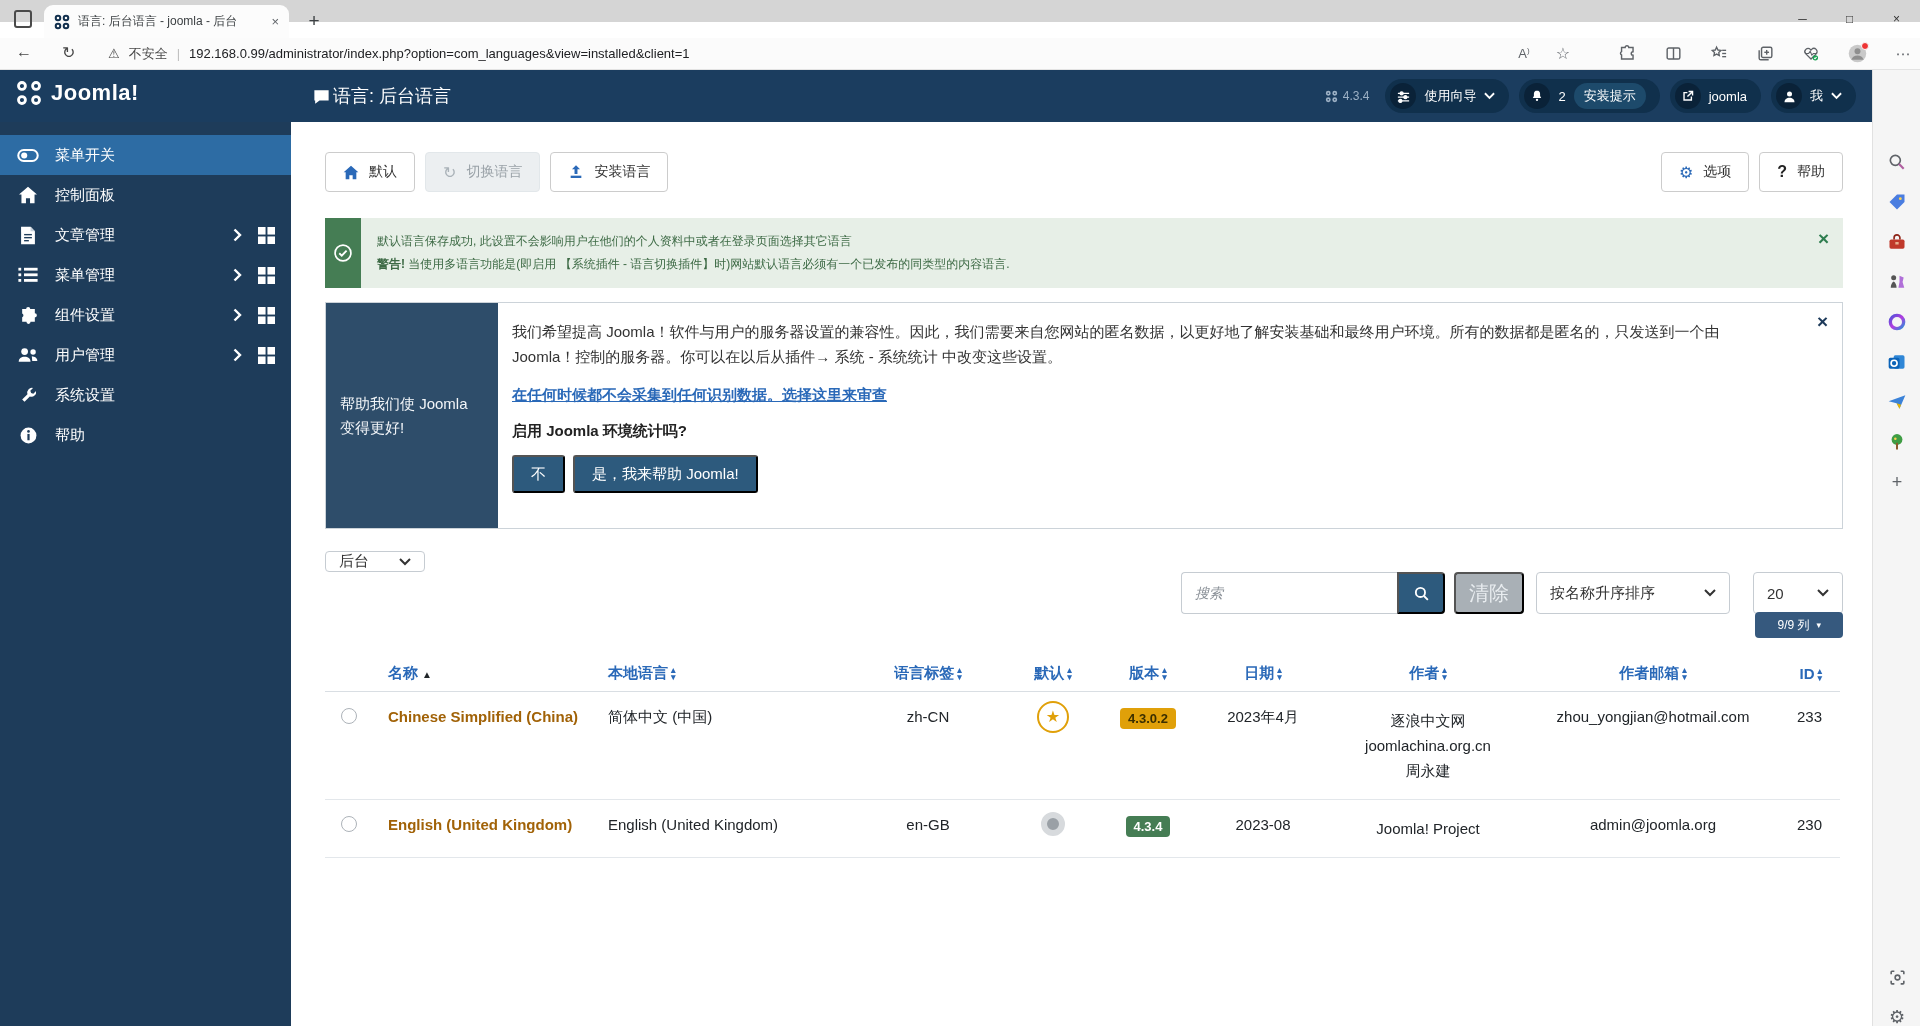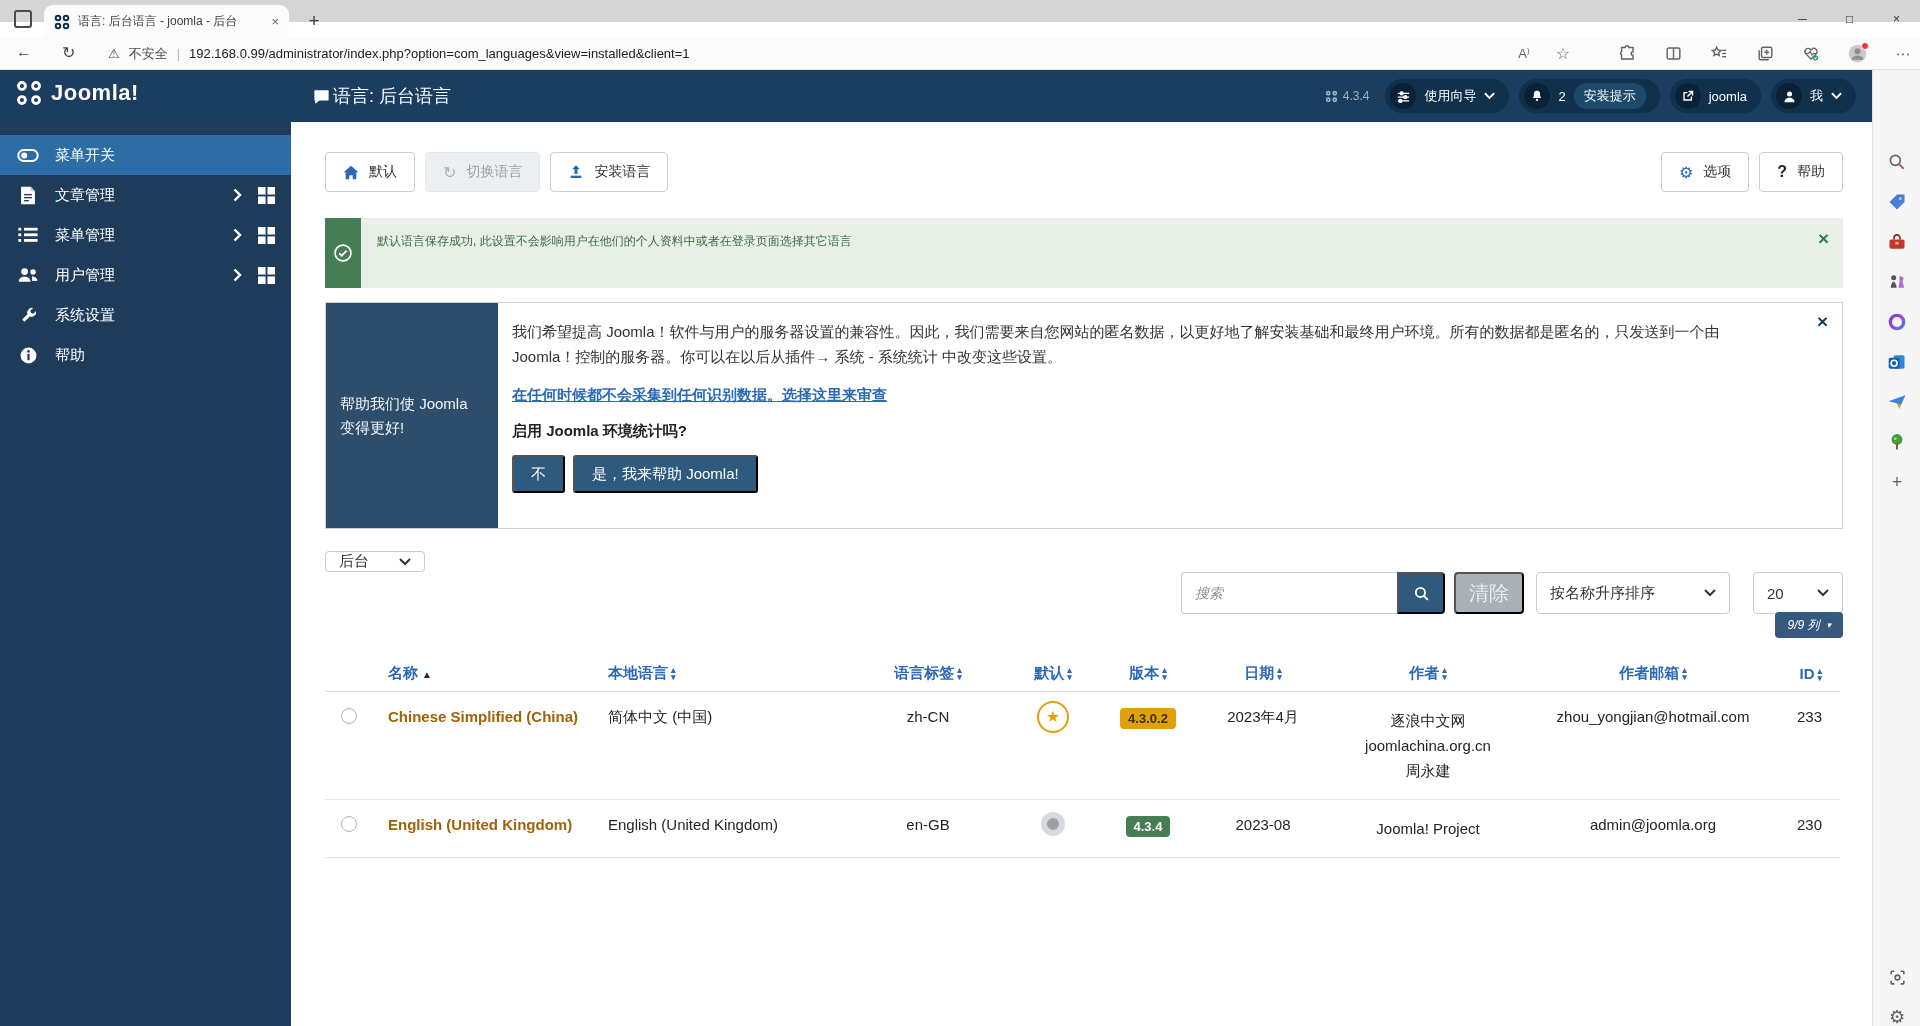--- a/index.html
+++ b/index.html
@@ -84,21 +84,21 @@
   .sel-client { width:100px; height:40px; }
   .f-right { margin-left:auto; display:flex; align-items:center; }
   .search-wrap { display:flex; }
   .search-input { width:216px; height:42px; border:1px solid #c6ccd2; border-right:none; border-radius:4px 0 0 4px; padding:0 13px; font-size:14px; color:#333; outline:none; }
   .search-input::placeholder { font-style:italic; color:#8a9097; }
   .search-btn { width:48px; height:42px; background:#2d5a7d; border-radius:0 4px 4px 0; display:flex; align-items:center; justify-content:center; }
   .clear-btn { margin-left:9px; height:42px; background:#a9b0b6; color:#e9edf0; border-radius:4px; padding:0 13px; font-size:20px; display:flex; align-items:center; }
   .sel-sort { margin-left:12px; width:194px; }
   .sel-limit { margin-left:23px; width:90px; }
 
-  .cols-badge { position:absolute; top:490px; right:29px; height:26px; background:#36597e; color:#fff; font-size:12px; border-radius:4px; display:flex; align-items:center; gap:7px; padding:0 12px;font-style:italic; }
+  .cols-badge { position:absolute; top:490px; right:29px; height:26px; background:#36597e; color:#fff; font-size:12px; border-radius:4px; display:flex; align-items:center; gap:7px; padding:0 22px; }
   .cols-badge .car { font-size:9px; }
 
   table.langs { position:absolute; top:533px; left:34px; width:1515px; border-collapse:collapse; table-layout:fixed; font-size:15px; }
   .langs th { color:#2a69b8; font-weight:700; text-align:center; padding:9px 4px 8px; border-bottom:1px solid #d9dee3; white-space:nowrap; }
   .langs th.al { text-align:left; padding-left:15px; }
   .langs th.ar { text-align:right; padding-right:18px; }
   .sort-dual { display:inline-flex; flex-direction:column; vertical-align:middle; margin-left:3px; font-size:9px; line-height:7px; }
   .sort-asc { font-size:10px; color:#212529; margin-left:4px; }
   .langs td { border-bottom:1px solid #e3e7eb; vertical-align:top; text-align:center; padding:16px 4px; color:#212529; }
   .langs td.al { text-align:left; padding-left:15px; }
@@ -283,20 +283,28 @@
     <span class="sicon">
       <svg width="22" height="15" viewBox="0 0 26 16">
           <rect x="1.5" y="1.5" width="23" height="13" rx="6.5" fill="none" stroke="#fff" stroke-width="2.4"></rect>
           <circle cx="8.5" cy="8" r="3.6" fill="#fff"></circle>
         </svg>
     </span>
     <span>菜单开关</span>
   </div>
   <div class="snav-item">
     <span class="sicon">
+      <svg width="20" height="18" viewBox="0 0 24 22">
+          <path d="M12 1l11 9.5h-3V21h-5.5v-6h-5v6H4V10.5H1z" fill="#fff"></path>
+        </svg>
+    </span>
+    <span>控制面板</span>
+  </div>
+  <div class="snav-item">
+    <span class="sicon">
       <svg width="16" height="19" viewBox="0 0 18 22">
           <path d="M1 1h11l5 5v15H1z" fill="#fff"></path>
           <path d="M12 1v5h5z" fill="#c8d2dc"></path>
           <g stroke="#1e3c5a" stroke-width="1.6">
             <line x1="4.5" y1="10" x2="13.5" y2="10"></line>
             <line x1="4.5" y1="13.5" x2="13.5" y2="13.5"></line>
             <line x1="4.5" y1="17" x2="10" y2="17"></line>
           </g>
         </svg>
     </span>
@@ -322,20 +330,41 @@
             <rect x="0" y="1" width="3.5" height="3.5"></rect>
             <rect x="7" y="1" width="17" height="3.5"></rect>
             <rect x="0" y="8" width="3.5" height="3.5"></rect>
             <rect x="7" y="8" width="17" height="3.5"></rect>
             <rect x="0" y="15" width="3.5" height="3.5"></rect>
             <rect x="7" y="15" width="17" height="3.5"></rect>
           </g>
         </svg>
     </span>
     <span>菜单管理</span>
+    <span class="sright">
+      <svg width="9" height="14" viewBox="0 0 9 14">
+          <path d="M1.5 1.5L7 7l-5.5 5.5" fill="none" stroke="#fff" stroke-width="2.4"></path>
+        </svg>
+      <svg width="17" height="17" viewBox="0 0 18 18">
+          <g fill="#fff">
+            <rect width="8" height="8"></rect>
+            <rect x="10" width="8" height="8"></rect>
+            <rect y="10" width="8" height="8"></rect>
+            <rect x="10" y="10" width="8" height="8"></rect>
+          </g>
+        </svg>
+    </span>
+  </div>
+  <div class="snav-item">
+    <span class="sicon">
+      <svg width="19" height="19" viewBox="0 0 24 24">
+          <path d="M9 3.8a2.6 2.6 0 015.2 0H20v5.4a2.6 2.6 0 010 5.2V20h-5.4a2.6 2.6 0 01-5.2 0H4v-5.8a2.6 2.6 0 000-4.8V3.8h5z" fill="#fff"></path>
+        </svg>
+    </span>
+    <span>组件设置</span>
     <span class="sright">
       <svg width="9" height="14" viewBox="0 0 9 14">
           <path d="M1.5 1.5L7 7l-5.5 5.5" fill="none" stroke="#fff" stroke-width="2.4"></path>
         </svg>
       <svg width="17" height="17" viewBox="0 0 18 18">
           <g fill="#fff">
             <rect width="8" height="8"></rect>
             <rect x="10" width="8" height="8"></rect>
             <rect y="10" width="8" height="8"></rect>
             <rect x="10" y="10" width="8" height="8"></rect>
@@ -489,20 +518,21 @@
 
   <div class="alert">
     <div class="alert-strip">
       <svg width="20" height="20" viewBox="0 0 24 24">
           <circle cx="12" cy="12" r="9.5" fill="none" stroke="#fff" stroke-width="2"></circle>
           <path d="M7.5 12.3l3 3 5.8-6.2" fill="none" stroke="#fff" stroke-width="2.2"></path>
         </svg>
     </div>
     <div class="alert-body">
       <div>默认语言保存成功, 此设置不会影响用户在他们的个人资料中或者在登录页面选择其它语言</div>
+      <div><b>警告!</b><span> 当使用多语言功能是(即启用 【系统插件 - 语言切换插件】时)网站默认语言必须有一个已发布的同类型的内容语言.</span></div>
     </div>
     <span class="alert-close">×</span>
   </div>
 
   <div class="stats">
     <div class="stats-aside">
       <span>帮助我们使 Joomla</span>
       <span>变得更好!</span>
     </div>
     <div class="stats-main">

